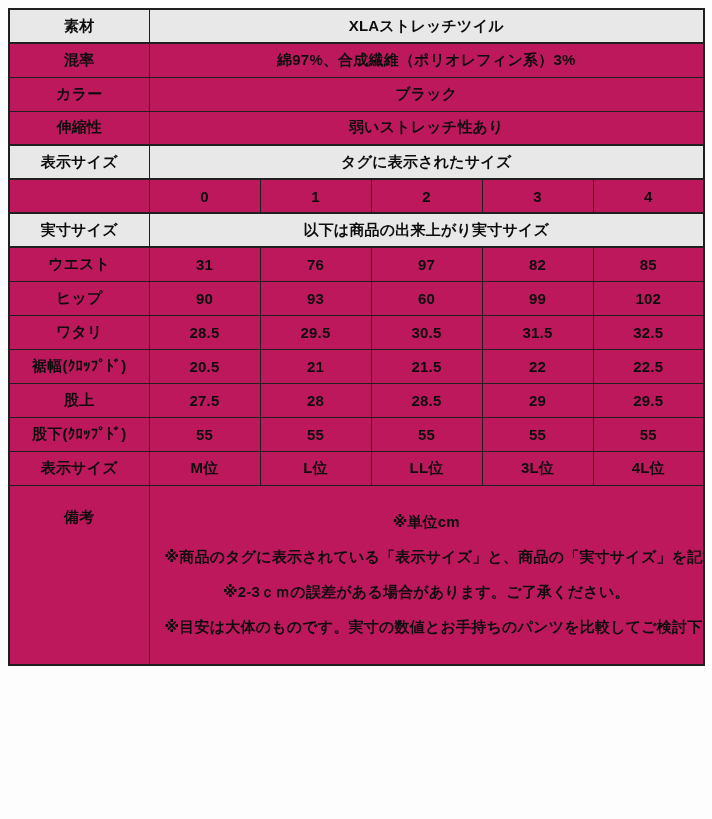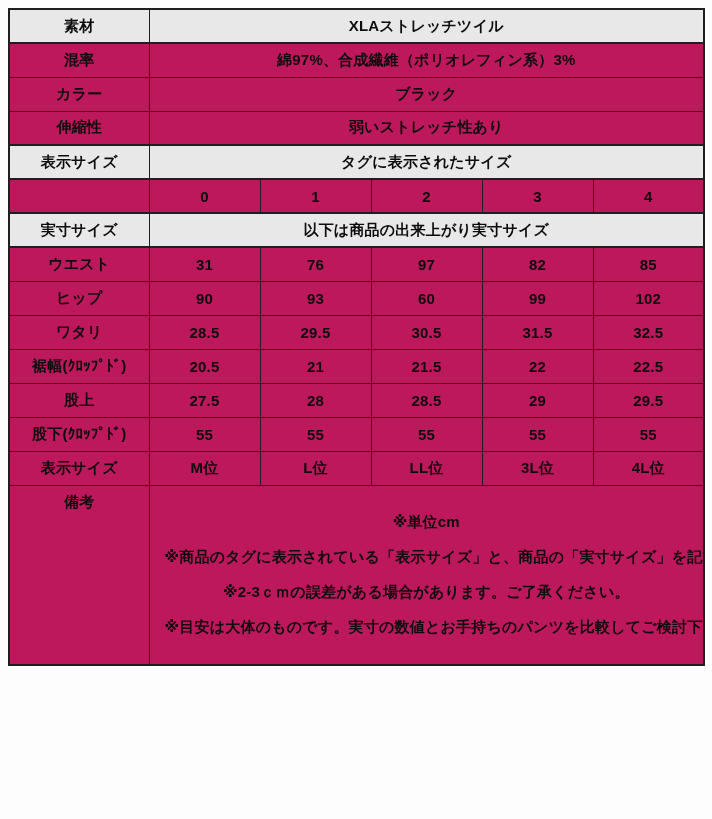--- a/index.html
+++ b/index.html
@@ -42,21 +42,21 @@
   tr.hdr th,
   tr.hdr td{
     background:#e8e8e8;
     border-top-width:2px;
     border-bottom-width:2px;
   }
   td.num{font-size:16px;}
   th.small-label{font-size:13.5px;letter-spacing:0;}
   tr.notes-row th{
     vertical-align:top;
-    padding-top:7px;
+    padding-top:22px;
     height:180px;
   }
   td.notes-cell{
     text-align:left;
     vertical-align:top;
     white-space:normal;
     padding:4px 10px 6px 12px;
     line-height:24px;
     font-size:15.5px;
   }

